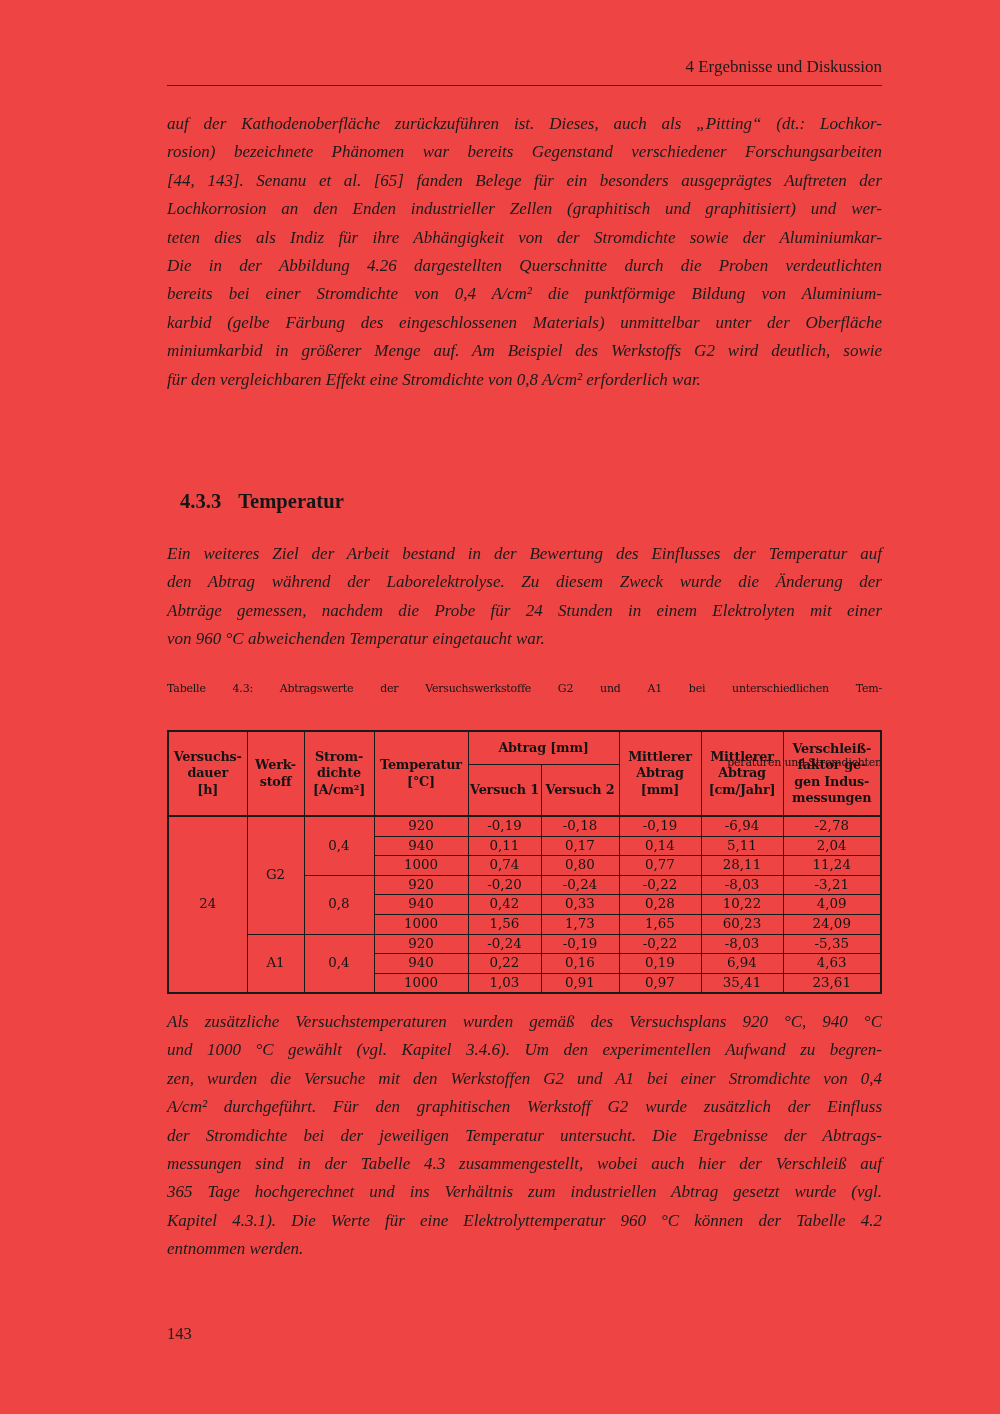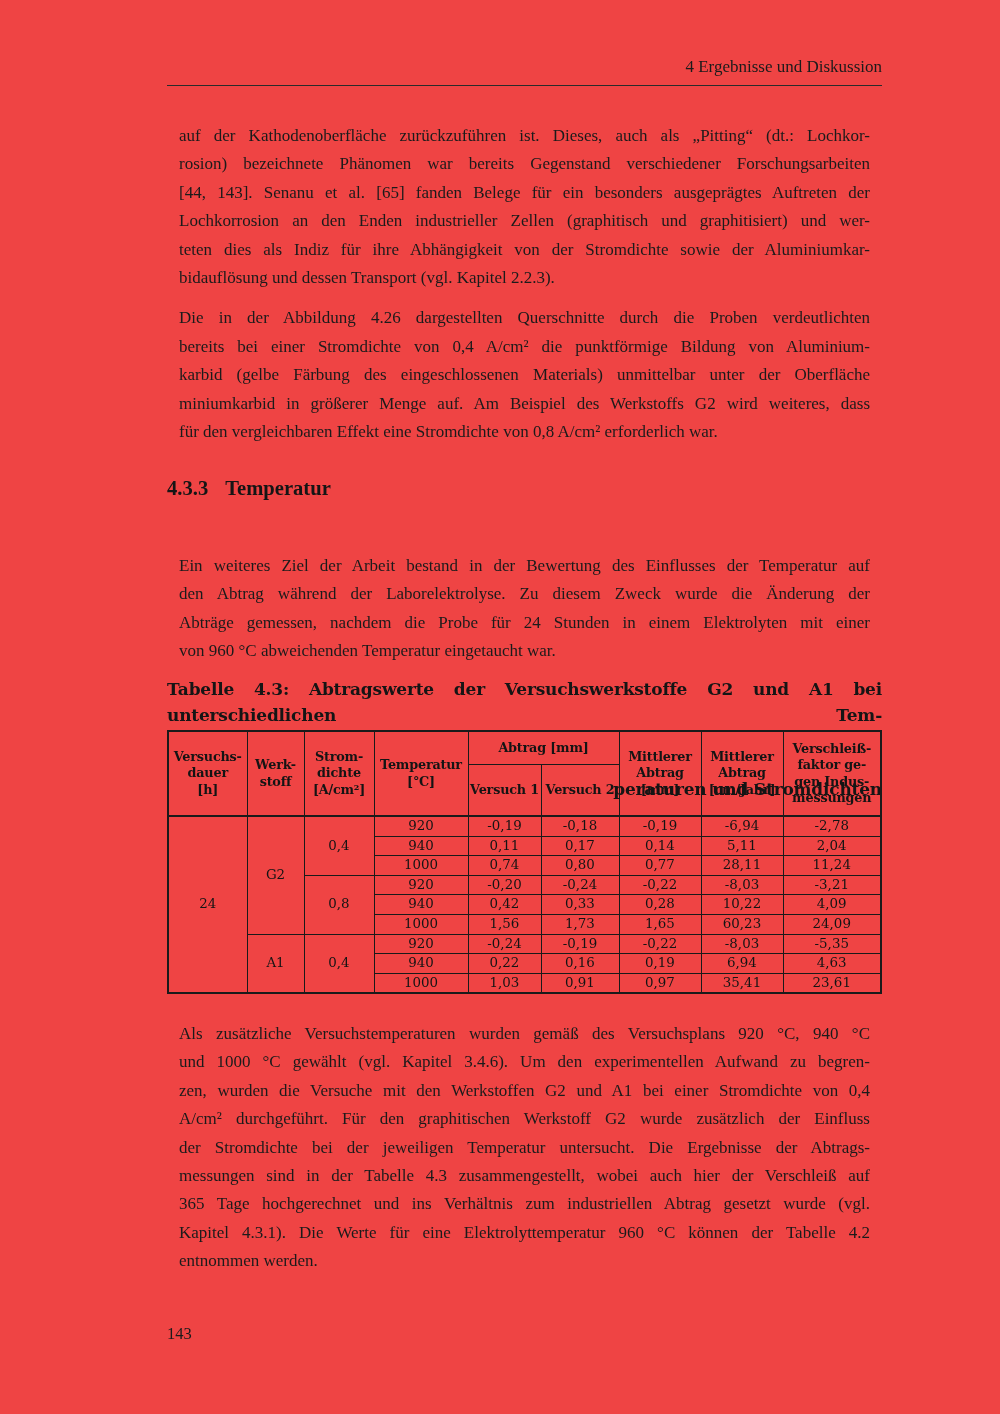--- a/index.html
+++ b/index.html
@@ -19,45 +19,45 @@
     text-align: right;
     font-size: 17px;
     line-height: 22px;
     padding-bottom: 7px;
     border-bottom: 1.6px solid #2b2b2b;
   }
   .textblock { position: absolute; left: 167px; width: 715px; }
   #block1 { top: 110px; }
   #block2 { top: 540px; }
   #block3 { top: 1008px; }
-  .para { margin: 12px; }
+  .para { margin: 0; font-style: italic; }
   .para .line {
     font-size: 17px;
     line-height: 28.4px;
     text-align: justify;
     text-align-last: justify;
     white-space: normal;
   }
   .para .line.last { text-align-last: left; }
   .section-heading {
     position: absolute;
     left: 167px; top: 474px; width: 715px;
-    margin: 0;
+    margin: 13px;
     font-size: 20.6px;
     line-height: 28px;
     font-weight: bold;
     color: #151515;
   }
   .sec-num { margin-right: 17px; }
   .caption {
     position: absolute;
     left: 167px; top: 676px; width: 715px;
     font-family: "DejaVu Serif", serif;
-    font-weight: bold;
-    font-size: 17px;
+    font-weight: normal;
+    font-size: 11px;
     letter-spacing: -0.2px;
     line-height: 26px;
     color: #151515;
   }
   .caption .cap1 { text-align: justify; text-align-last: justify; }
   .caption .cap2 { text-align: right; margin-top: 48px; }
   table.data-table {
     position: absolute;
     left: 167px; top: 730px;
     width: 715px;
@@ -107,27 +107,26 @@
     <span>4 Ergebnisse und Diskussion</span>
   </div>
 
   <div class="textblock" id="block1">
     <div class="para">
         <div class="line">auf der Kathodenoberfläche zurückzuführen ist. Dieses, auch als „Pitting“ (dt.: Lochkor-</div>
         <div class="line">rosion) bezeichnete Phänomen war bereits Gegenstand verschiedener Forschungsarbeiten</div>
         <div class="line">[44, 143]. Senanu et al. [65] fanden Belege für ein besonders ausgeprägtes Auftreten der</div>
         <div class="line">Lochkorrosion an den Enden industrieller Zellen (graphitisch und graphitisiert) und wer-</div>
         <div class="line">teten dies als Indiz für ihre Abhängigkeit von der Stromdichte sowie der Aluminiumkar-</div>
-        <div class="line last">bidauflösung und dessen Transport (vgl. Kapitel 2.2.3).</div>
       </div>
     <div class="para">
         <div class="line">Die in der Abbildung 4.26 dargestellten Querschnitte durch die Proben verdeutlichten</div>
         <div class="line">bereits bei einer Stromdichte von 0,4 A/cm² die punktförmige Bildung von Aluminium-</div>
         <div class="line">karbid (gelbe Färbung des eingeschlossenen Materials) unmittelbar unter der Oberfläche</div>
-        <div class="line">miniumkarbid in größerer Menge auf. Am Beispiel des Werkstoffs G2 wird weiteres, dass</div>
+        <div class="line">miniumkarbid in größerer Menge auf. Am Beispiel des Werkstoffs G2 wird deutlich, sowie</div>
         <div class="line last">für den vergleichbaren Effekt eine Stromdichte von 0,8 A/cm² erforderlich war.</div>
       </div>
   </div>
 
   <h2 class="section-heading">
     <span class="sec-num">4.3.3</span><span class="sec-title">Temperatur</span>
   </h2>
 
   <div class="textblock" id="block2">
     <div class="para">

